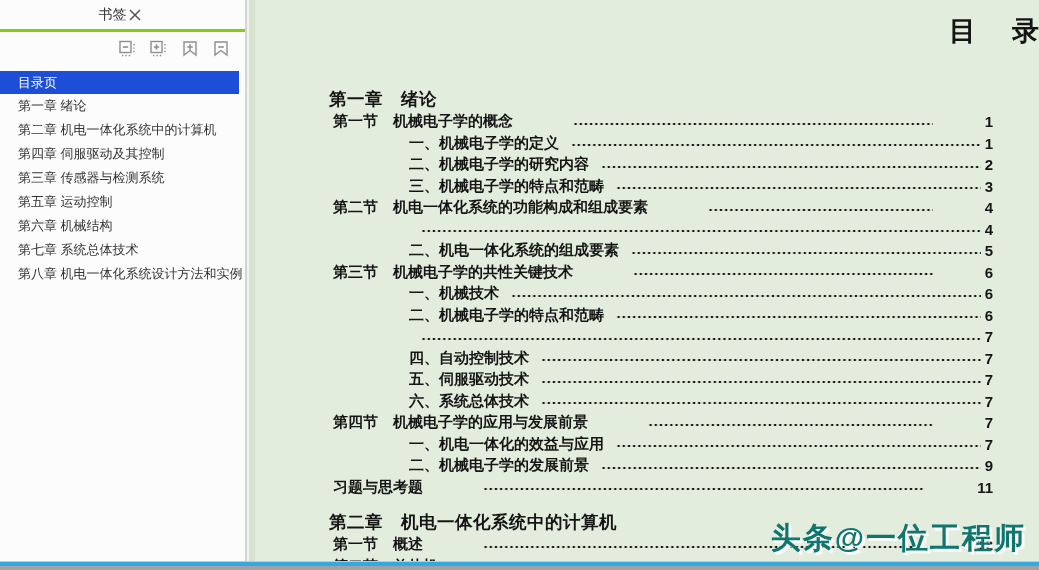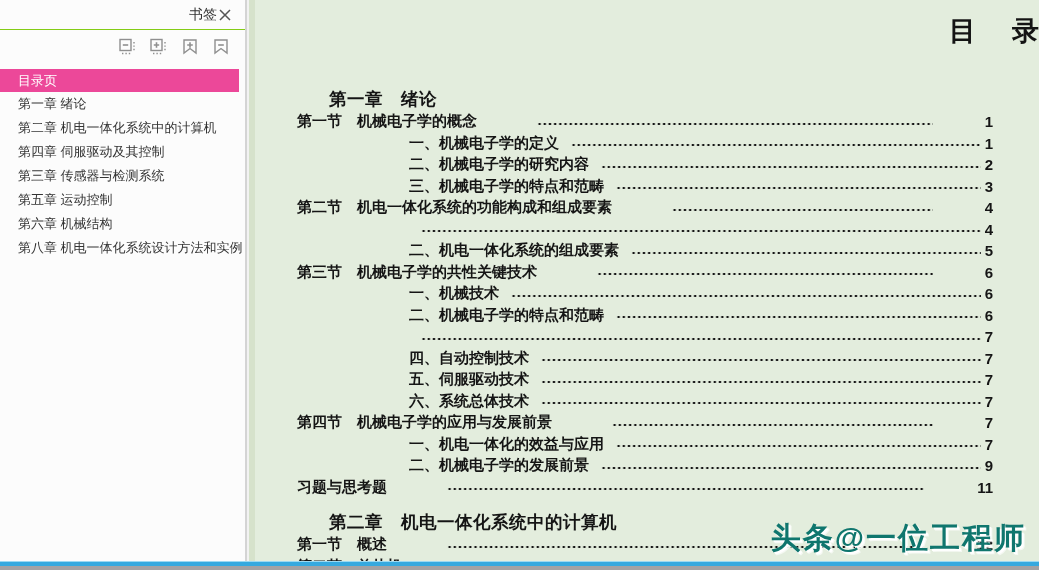--- a/index.html
+++ b/index.html
@@ -2,49 +2,49 @@
 <html><head>
 <meta charset="utf-8">
 <style>
   html,body{margin:0;padding:0;}
   body{font-family:"Liberation Sans","DejaVu Sans",sans-serif;}
   .app{position:relative;width:1039px;height:570px;overflow:hidden;background:#f2f2f2;}
 
   
   .sidebar{position:absolute;left:0;top:0;width:247px;height:561px;background:#fcfcfc;
            border-right:2px solid #d4d4d4;box-sizing:border-box;}
-  .sb-header{height:29px;display:flex;align-items:center;justify-content:flex-end;
-             padding:0 12px 0 8px;border-bottom:1px solid #84cc16;}
+  .sb-header{height:29px;display:flex;align-items:center;justify-content:center;
+             padding:0 12px 0 8px;border-bottom:3px solid #84cc16;}
   .sb-title{font-size:14px;color:#333;}
   .sb-close{cursor:pointer;display:flex;align-items:center;}
   .sb-toolbar{height:33px;display:flex;align-items:center;justify-content:flex-end;
               gap:11px;padding-right:14px;}
   .tb-btn{width:20px;height:20px;display:flex;align-items:center;justify-content:center;cursor:pointer;}
   .sb-list{margin-top:6px;}
   .bm-item{height:24px;line-height:24px;font-size:13px;color:#333;padding-left:18px;
            white-space:nowrap;overflow:hidden;cursor:pointer;}
-  .bm-item.sel{background:#ec4899;color:#fff;width:221px;height:23px;line-height:23px;}
+  .bm-item.sel{background:#1d4ed8;color:#fff;width:221px;height:23px;line-height:23px;}
 
   
   .page-wrap{position:absolute;left:249px;top:0;right:0;height:561px;background:#E3EDDD;overflow:hidden;}
   .page-wrap::before{content:'';position:absolute;left:0;top:0;bottom:0;width:6px;background:#D6E2CB;}
   .doc{position:relative;color:#151515;padding-top:14px;}
   .doc-title{margin:0 0 38px 0;text-align:right;font-size:27px;font-weight:700;line-height:34px;
              color:#141414;}
   .doc-title .tgap{display:inline-block;width:36px;}
   .row{display:flex;align-items:center;height:21.5px;font-size:15px;font-weight:700;
        padding-right:46px;white-space:nowrap;}
   .row .t{flex:none;}
   .row .leader{flex:1;height:10px;margin:4px 4px 0 12px;
         background-image:radial-gradient(circle,#151515 1.15px,transparent 1.5px);
         background-size:5.2px 10px;background-repeat:repeat-x;background-position:left center;}
   .row .pg{flex:none;font-size:15px;font-weight:700;}
   .lvl-chapter{height:25px;font-size:17.5px;font-weight:700;padding-left:80px;margin-top:11px;
                letter-spacing:0.5px;}
-  .lvl-section{padding-left:48px;gap:48px;}
+  .lvl-section{padding-left:84px;gap:48px;}
   .lvl-item{padding-left:160px;justify-content:flex-end;}
 
   
   .watermark{position:absolute;right:13px;bottom:11px;font-size:30px;font-weight:700;color:#0f766e;
              letter-spacing:2px;text-shadow:2px 2px 0 #ffffff,3px 3px 0 rgba(255,255,255,0.65);
              white-space:nowrap;z-index:5;}
 
   
   .bar-blue{position:absolute;left:0;right:0;bottom:4px;height:4px;background:#35A9DF;
             border-top:1px solid #9BD9F2;z-index:6;}
@@ -97,20 +97,21 @@
     </div>
 
     <div class="sb-list" id="bm-list">
         <div class="bm-item sel"><span>目录页</span></div>
         <div class="bm-item"><span>第一章 绪论</span></div>
         <div class="bm-item"><span>第二章 机电一体化系统中的计算机</span></div>
         <div class="bm-item"><span>第四章 伺服驱动及其控制</span></div>
         <div class="bm-item"><span>第三章 传感器与检测系统</span></div>
         <div class="bm-item"><span>第五章 运动控制</span></div>
         <div class="bm-item"><span>第六章 机械结构</span></div>
+        <div class="bm-item"><span>第七章 系统总体技术</span></div>
         <div class="bm-item"><span>第八章 机电一体化系统设计方法和实例</span></div>
       </div>
   </aside>
 
   <main class="page-wrap">
     <div class="doc">
       <h1 class="doc-title"><span>目</span><span class="tgap"></span><span>录</span></h1>
       <div id="toc">
           <div class="row lvl-chapter">
             <span class="t">第一章　绪论</span>

